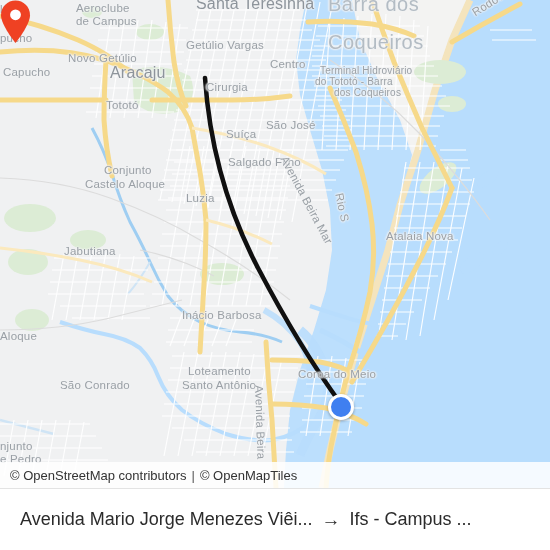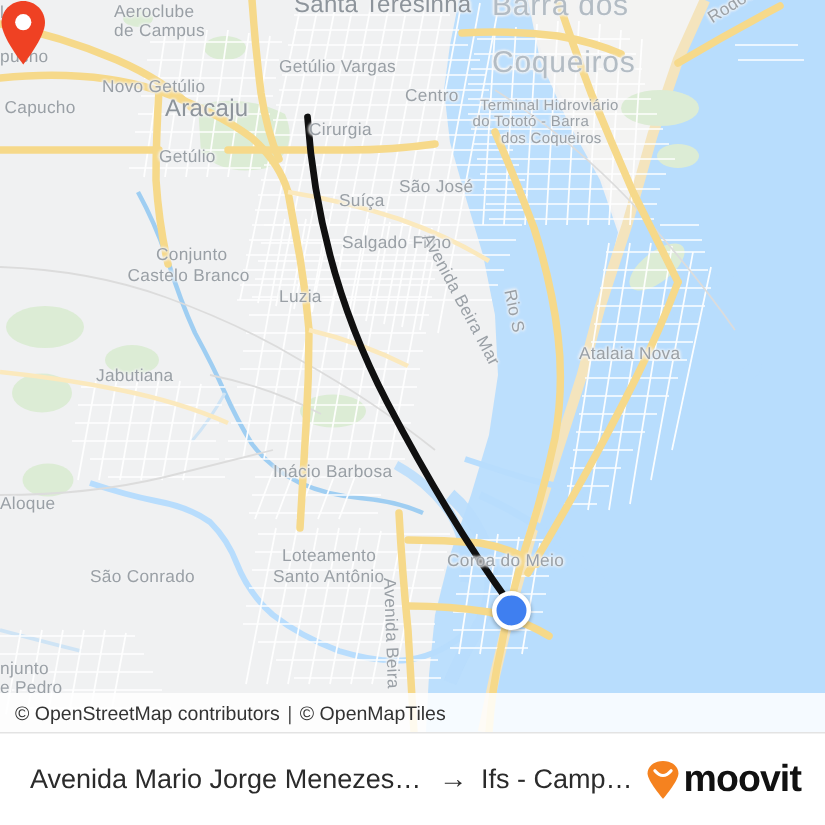--- a/index.html
+++ b/index.html
@@ -304,28 +304,28 @@
         <div class="maplabel" style="left: 0px; top: 32px;">pucho</div>
         <div class="maplabel" style="left: 68px; top: 52px;">Novo Getúlio</div>
         <div class="maplabel" style="left: 186px; top: 39px;">Getúlio Vargas</div>
         <div class="maplabel" style="left: 270px; top: 58px;">Centro</div>
         <div class="maplabel sm" style="left: 320px; top: 44px;">Terminal Hidroviário</div>
         <div class="maplabel sm" style="left: 315px; top: 55px;">do Tototó - Barra</div>
         <div class="maplabel sm" style="left: 334px; top: 66px;">dos Coqueiros</div>
         <div class="maplabel" style="left: 3px; top: 66px;">Capucho</div>
         <div class="maplabel big" style="left: 110px; top: 66px;">Aracaju</div>
         <div class="maplabel" style="left: 206px; top: 81px;">Cirurgia</div>
-        <div class="maplabel" style="left: 106px; top: 99px;">Getúlio</div>
+        <div class="maplabel" style="left: 106px; top: 99px;">Tototó</div>
         <div class="maplabel" style="left: 226px; top: 128px;">Suíça</div>
         <div class="maplabel" style="left: 266px; top: 119px;">São José</div>
         <div class="maplabel" style="left: 228px; top: 156px;">Salgado Filho</div>
         <div class="maplabel" style="left: 289px; top: 154px; transform: rotate(62deg); transform-origin: left top;">Avenida Beira Mar</div>
         <div class="maplabel" style="left: 345px; top: 192px; transform: rotate(78deg); transform-origin: left top;">Rio S</div>
         <div class="maplabel" style="left: 104px; top: 164px;">Conjunto</div>
-        <div class="maplabel" style="left: 85px; top: 178px;">Castelo Branco</div>
+        <div class="maplabel" style="left: 85px; top: 178px;">Castelo Aloque</div>
         <div class="maplabel" style="left: 186px; top: 192px;">Luzia</div>
         <div class="maplabel" style="left: 386px; top: 230px;">Atalaia Nova</div>
         <div class="maplabel" style="left: 64px; top: 245px;">Jabutiana</div>
         <div class="maplabel" style="left: 182px; top: 309px;">Inácio Barbosa</div>
         <div class="maplabel" style="left: 0px; top: 330px;">Aloque</div>
         <div class="maplabel" style="left: 298px; top: 368px;">Coroa do Meio</div>
         <div class="maplabel" style="left: 188px; top: 365px;">Loteamento</div>
         <div class="maplabel" style="left: 182px; top: 379px;">Santo Antônio</div>
         <div class="maplabel" style="left: 60px; top: 379px;">São Conrado</div>
         <div class="maplabel" style="left: 265px; top: 385px; transform: rotate(88deg); transform-origin: left top;">Avenida Beira</div>
@@ -347,22 +347,15 @@
       <a href="#">© OpenMapTiles</a>
     </div>
   </div>
 
   <div id="footer">
     <div id="route-summary">
       <span class="ep">Avenida Mario Jorge Menezes Viêi...</span>
       <span class="arrow">→</span>
       <span class="ep">Ifs - Campus ...</span>
     </div>
-    <div id="moovit-logo">
-      <svg width="22" height="26" viewBox="0 0 22 26">
-        <path d="M11 25.5 C11 25.5 21.3 13.6 21.3 8.6 C21.3 3.9 16.7 0.3 11 0.3 C5.3 0.3 0.7 3.9 0.7 8.6 C0.7 13.6 11 25.5 11 25.5 Z" fill="#f5821f"></path>
-        <path d="M5.6 6.8 Q11 13.2 16.4 6.8" stroke="#ffffff" stroke-width="2.1" fill="none" stroke-linecap="round"></path>
-      </svg>
-      <span class="wordmark">moovit</span>
-    </div>
   </div>
 
 </div>
 
 </body></html>

